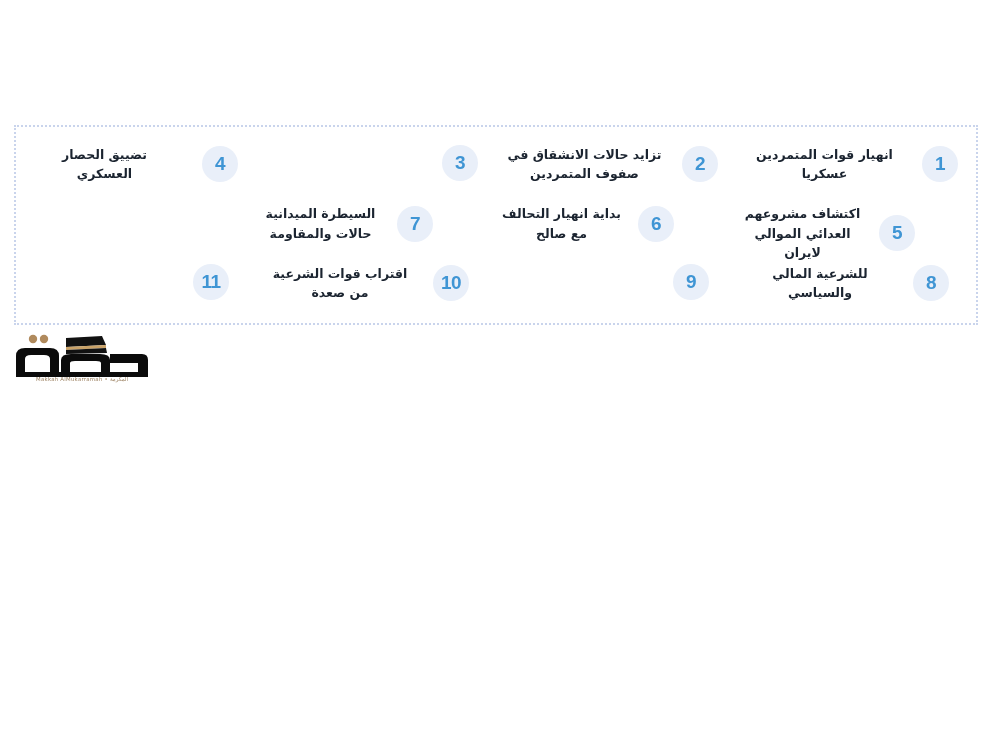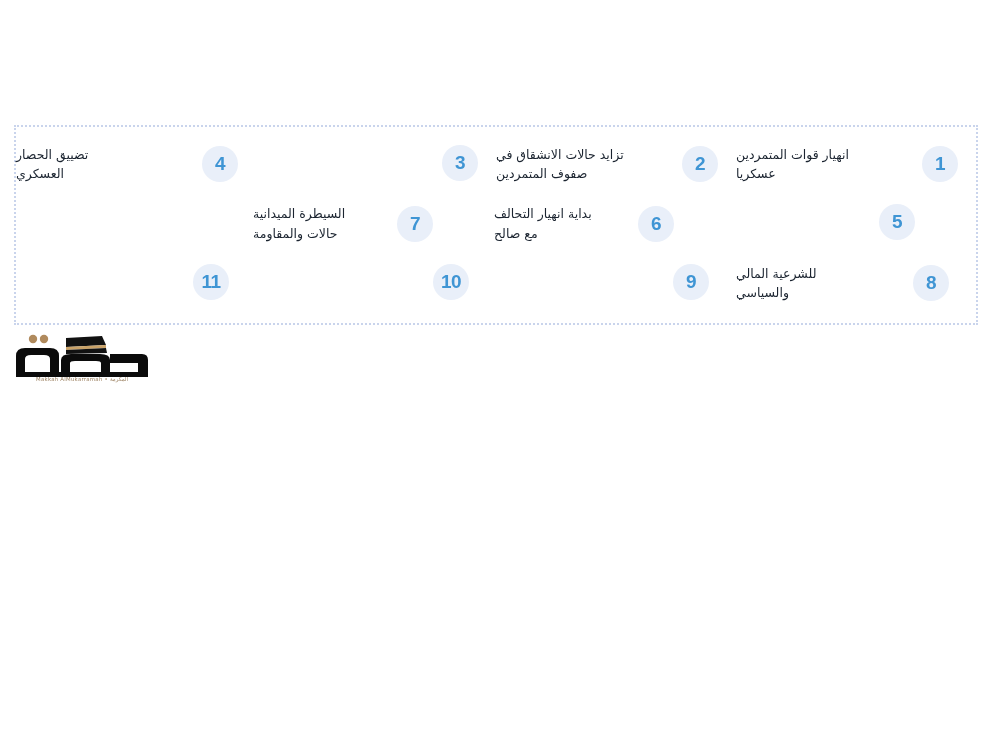--- a/index.html
+++ b/index.html
@@ -71,25 +71,25 @@
     font-weight: 600;
     display: flex;
     align-items: center;
     justify-content: center;
     letter-spacing: -0.5px;
     font-family: "Liberation Sans", sans-serif;
   }
 
   .label {
     flex: 1 1 auto;
-    text-align: left;
+    text-align: center;
     color: #1b2430;
     font-size: 12.5px;
     line-height: 1.55;
-    font-weight: 400;
+    font-weight: 700;
     direction: rtl;
     white-space: pre-line;
   }
 
   
   .logo-wrap {
     position: absolute;
     left: 14px;
     top: 332px;
     width: 136px;
@@ -132,20 +132,22 @@
       <div class="cell">
         <span class="badge">4</span>
         <span class="label">تضييق الحصار
 العسكري</span>
       </div>
     </div>
 
     <div class="row row2">
       <div class="cell">
         <span class="badge">5</span>
+        <span class="label">اكتشاف مشروعهم
+العدائي الموالي لايران</span>
       </div>
       <div class="cell">
         <span class="badge">6</span>
         <span class="label">بداية انهيار التحالف
 مع صالح</span>
       </div>
       <div class="cell">
         <span class="badge">7</span>
         <span class="label">السيطرة الميدانية
 حالات والمقاومة</span>
@@ -156,20 +158,22 @@
       <div class="cell">
         <span class="badge">8</span>
         <span class="label">للشرعية المالي
 والسياسي</span>
       </div>
       <div class="cell">
         <span class="badge">9</span>
       </div>
       <div class="cell">
         <span class="badge">10</span>
+        <span class="label">اقتراب قوات الشرعية
+من صعدة</span>
       </div>
       <div class="cell">
         <span class="badge">11</span>
       </div>
     </div>
 
   </div>
 </div>
 
 <div class="logo-wrap">

